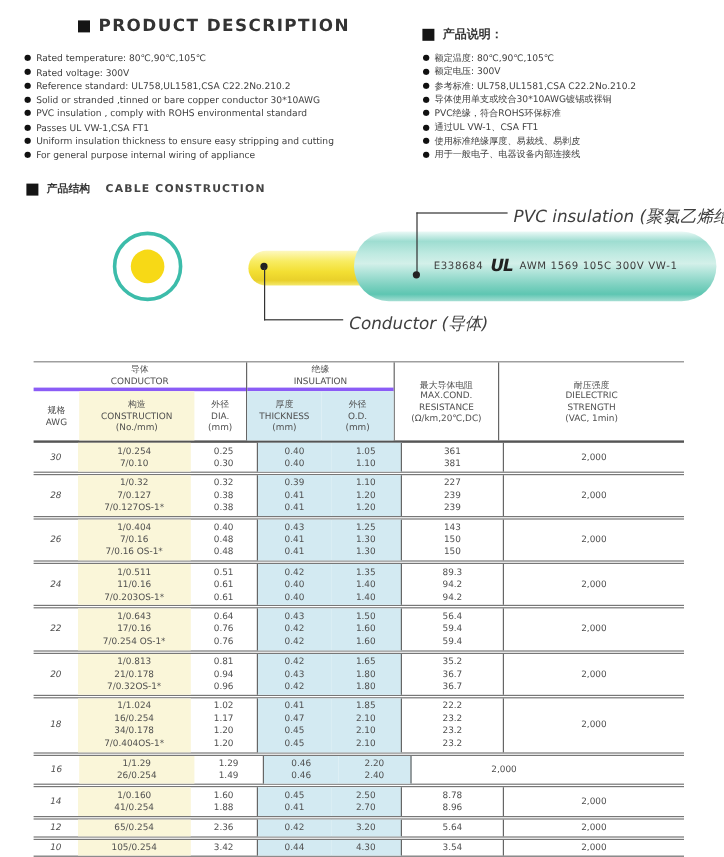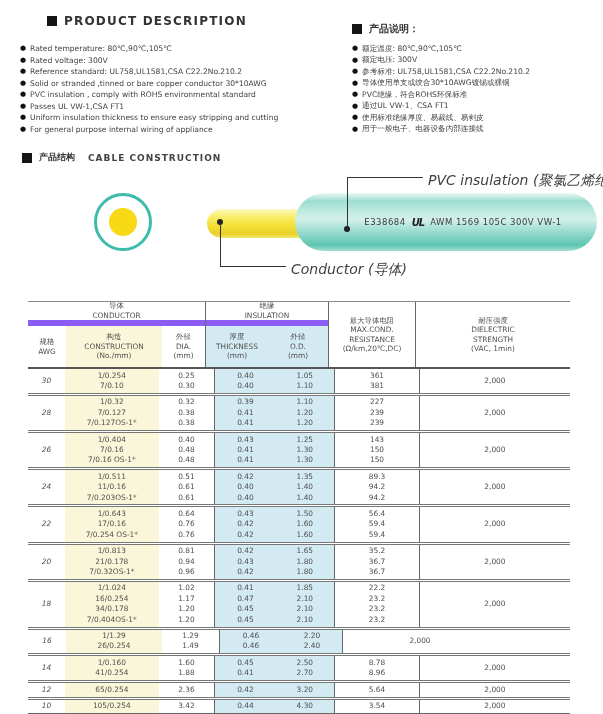--- a/index.html
+++ b/index.html
@@ -15,21 +15,21 @@
   body{
     width:603px;height:714px;background:#ffffff;
     font-family:"DejaVu Sans","Liberation Sans",sans-serif;
     color:var(--text);
   }
   .page{position:relative;width:603px;height:714px;overflow:hidden;background:#fff;}
 
   
   .sec-title{position:absolute;display:flex;align-items:center;gap:7px;color:#333;}
   .sq{width:10px;height:10px;background:#151515;flex:0 0 auto;}
-  #desc-title{left:8px;top:14px;font-size:12px;font-weight:bold;letter-spacing:1.2px;padding-left:39px;}
+  #desc-title{left:26px;top:14px;font-size:14px;font-weight:bold;letter-spacing:1.2px;padding-left:39px;}
   #cn-title{left:352px;top:22px;font-size:10px;font-weight:bold;}
   #constr-title{left:22px;top:151px;font-size:9px;}
   #constr-title .cn{font-weight:bold;}
   #constr-title .en{font-weight:bold;letter-spacing:1px;margin-left:6px;color:#444;}
 
   
   ul.bullets{position:absolute;list-style:none;margin:0;padding:0;}
   #en-list{left:20px;top:43px;width:332px;}
   #cn-list{left:352px;top:43px;width:251px;}
   ul.bullets li{display:flex;align-items:center;height:11.5px;font-size:7.6px;
@@ -42,34 +42,34 @@
     border-radius:50%;background:#fff;display:flex;align-items:center;justify-content:center;}
   .core{width:28px;height:28px;border-radius:50%;background:var(--conductor-yellow);}
   .rod{left:207px;top:209px;width:100px;height:29px;
     border-radius:15px 0 0 15px / 50% 0 0 50%;
     background:linear-gradient(#fdf8c0,#f8ec62 30%,#f3df33 60%,#e9d02a 85%,#f4e96d);}
   .cable{left:295px;top:193px;width:302px;height:58px;border-radius:29px;
     background:linear-gradient(#eaf9f6 0%,#9eddd1 14%,#bfeae1 32%,#d3f0e9 46%,#abe2d7 60%,#7bd0bf 78%,#5ec6b2 90%,#a5ded3 100%);
     display:flex;align-items:center;justify-content:center;}
   .cable-print{font-size:8.5px;letter-spacing:0.5px;color:#3c3c3c;display:flex;
     align-items:center;gap:6px;padding-left:34px;white-space:nowrap;}
-  .ul-mark{font-weight:bold;font-style:italic;font-size:10px;letter-spacing:-1px;color:#222;}
+  .ul-mark{font-weight:bold;font-style:italic;font-size:14px;letter-spacing:-1px;color:#222;}
   .vline,.hline{position:absolute;background:#333;}
   .ldot{position:absolute;width:6px;height:6px;border-radius:50%;background:#222;}
   .dlabel{position:absolute;font-size:14px;color:#3f3f3f;white-space:nowrap;font-style:italic;}
 
   
   .spec-table{position:absolute;left:28px;top:301px;width:542px;font-size:7.4px;color:#4f4f4f;}
   .t-head{display:flex;border-top:1px solid #888;border-bottom:2px solid #555;}
   .hgA{width:178px;border-right:1px solid var(--line);}
   .hgB{width:123px;border-right:1px solid var(--line);}
   .hC{width:87px;border-right:1px solid var(--line);}
   .hD{width:154px;}
   .g-title{height:24px;display:flex;align-items:center;justify-content:center;text-align:center;
-    line-height:10px;white-space:pre-line;border-bottom:6px solid #8b5cf6;}
+    line-height:10px;white-space:pre-line;border-bottom:3px solid #8b5cf6;}
   .g-cols{display:flex;height:41px;}
   .hcell{display:flex;align-items:center;justify-content:center;text-align:center;
     line-height:9.5px;white-space:pre-line;height:100%;}
   .hC,.hD{display:flex;align-items:center;justify-content:center;text-align:center;
     line-height:9.5px;white-space:pre-line;min-height:65px;}
   .w-awg{width:38px;} .w-const{width:96px;} .w-dia{width:43px;}
   .w-thk{width:62px;} .w-od{width:60px;}
   .bg-y{background:var(--highlight-yellow);}
   .bg-b{background:var(--highlight-blue);}
 

